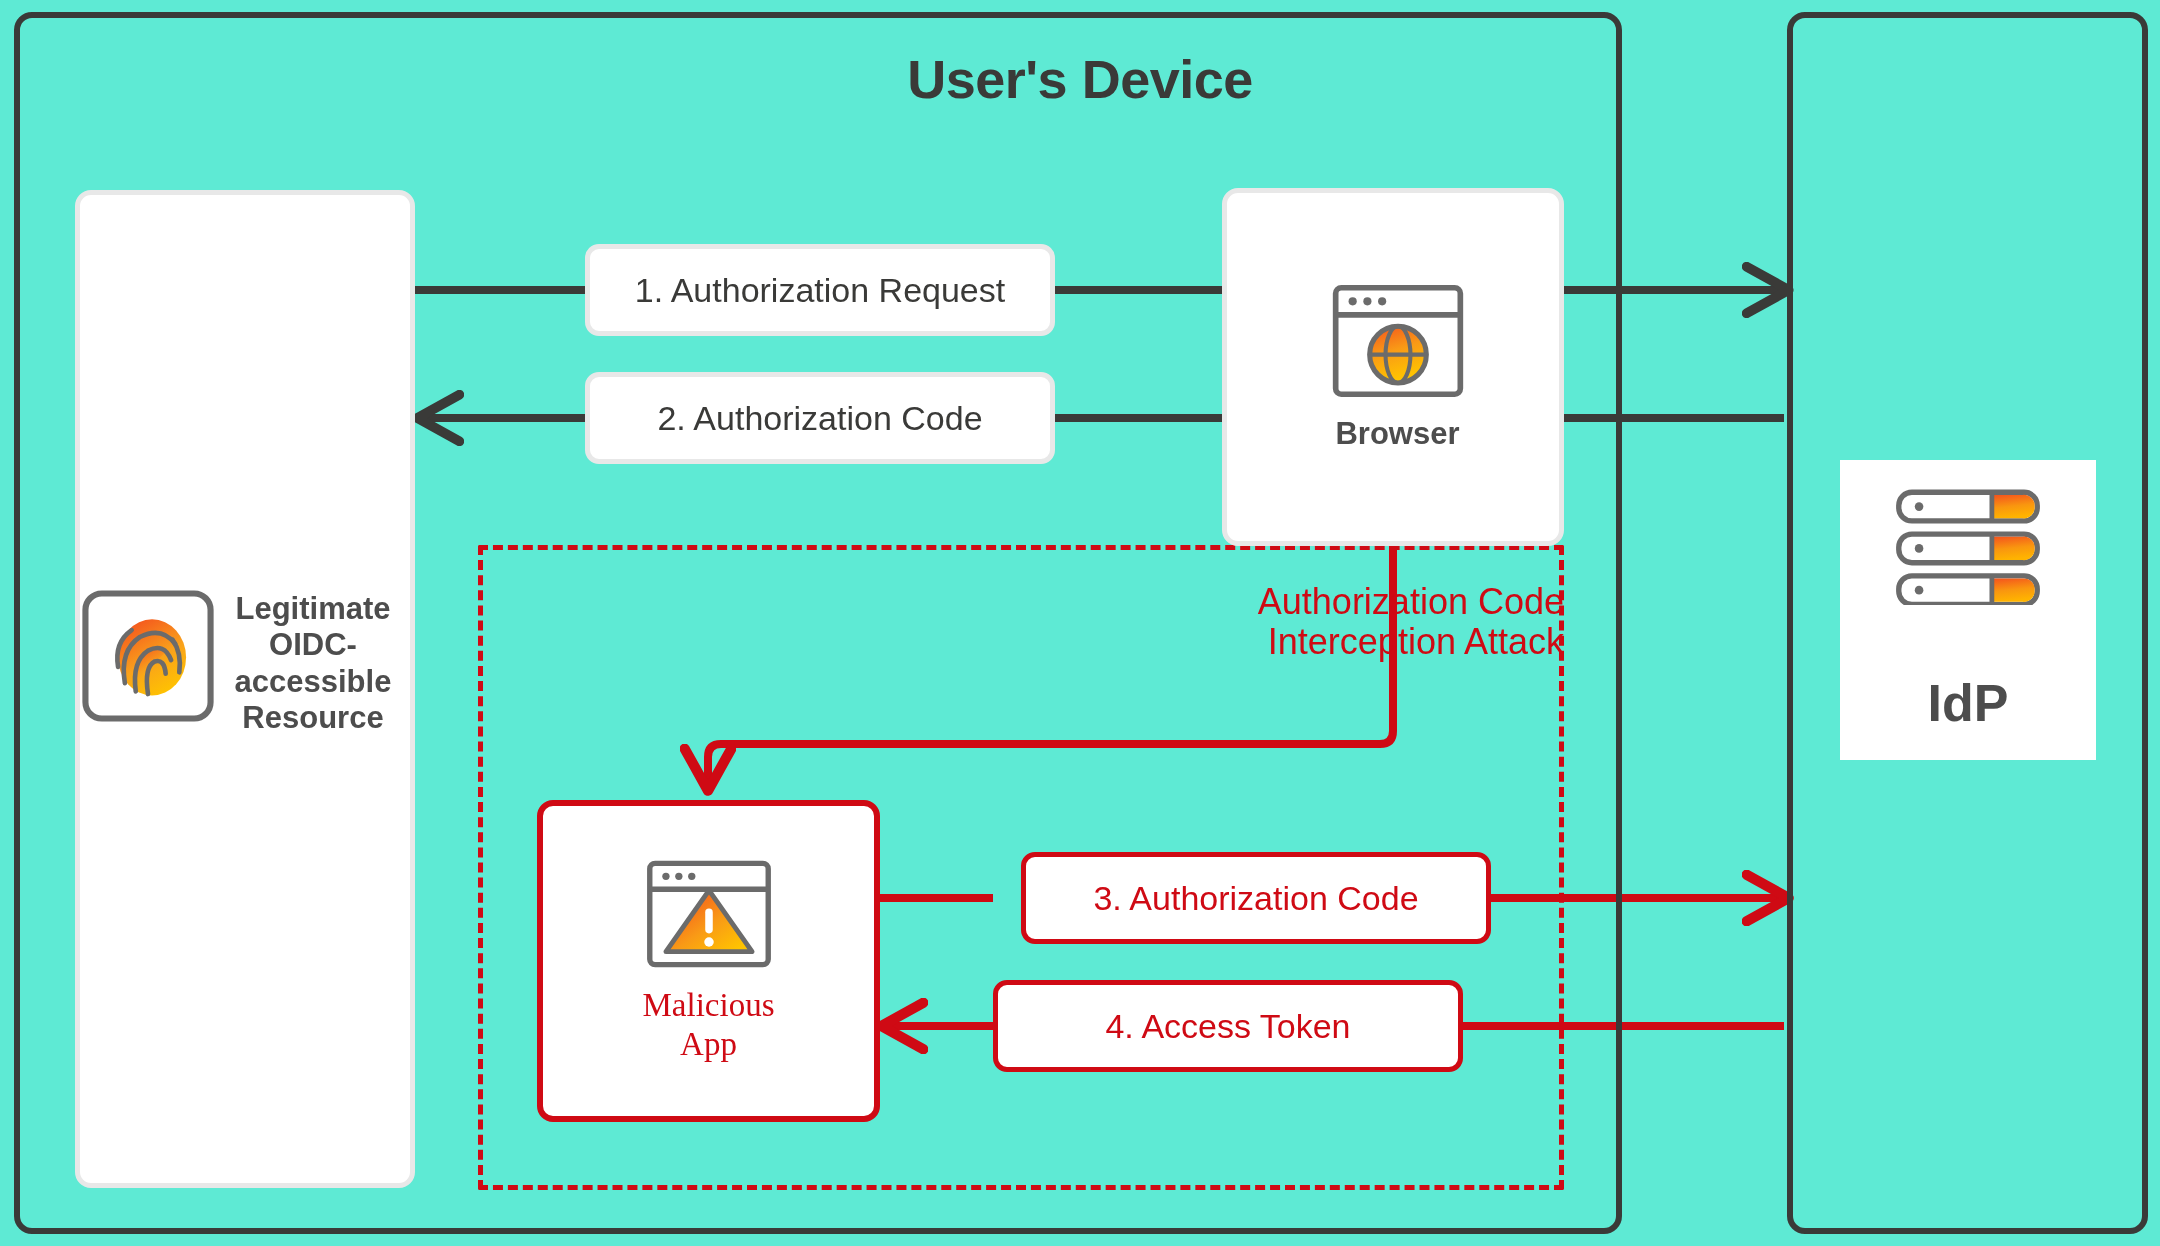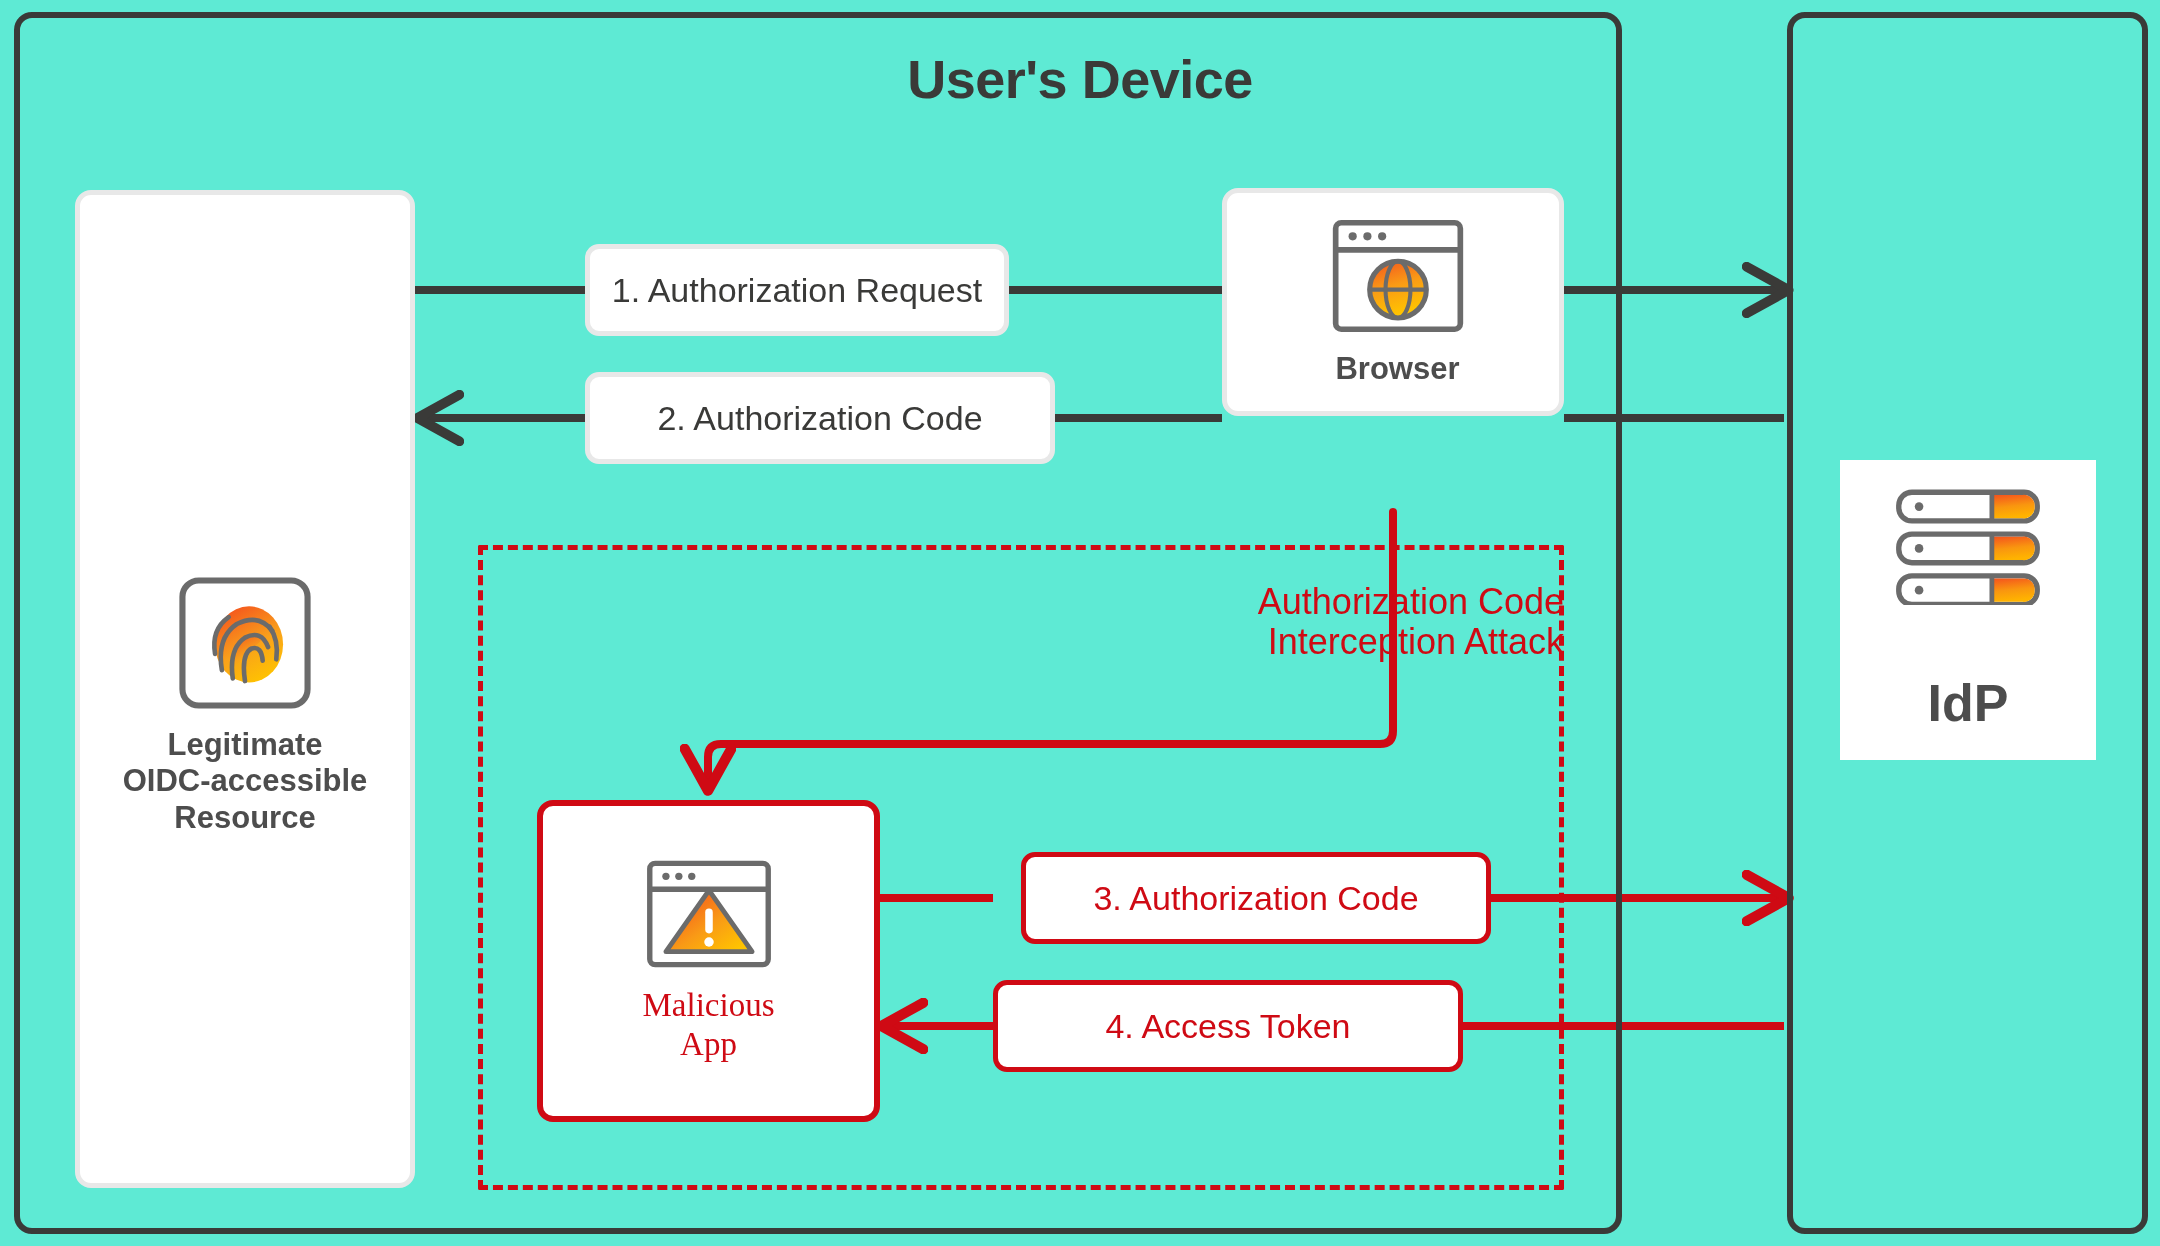--- a/index.html
+++ b/index.html
@@ -101,25 +101,25 @@
     line-height: 1.17;
     white-space: pre-line;
   }
   .node-label.red { color: #cf0a14; font-weight: normal; font-size: 33px; }
 
   #resource-node { left: 75px;  top: 190px; width: 340px;  height: 998px; justify-content: flex-start; }
   #resource-inner {
     position: absolute;
     top: 380px;
     display: flex;
-    flex-direction: column;
+    flex-direction: row;
     align-items: center;
     width: 100%;
   }
-  #browser-node  { left: 1222px; top: 188px; width: 342px; height: 228px; padding-left: 9px; }
+  #browser-node  { left: 1222px; top: 188px; width: 342px; height: 358px; padding-left: 9px; }
   #malicious-node{ left: 537px;  top: 800px; width: 343px; height: 322px; font-family: Liberation Serif, serif; }
   #idp-node      { left: 1840px; top: 460px; width: 256px; height: 300px; }
 
   
   .chip {
     position: absolute;
     box-sizing: border-box;
     background: #ffffff;
     display: flex;
     align-items: center;
@@ -130,21 +130,21 @@
   .chip-light {
     border: 5px solid #e8e8e8;
     border-radius: 14px;
     color: #3a3a38;
   }
   .chip-red {
     border: 5px solid #cf0a14;
     border-radius: 14px;
     color: #cf0a14;
   }
-  #chip-1 { left: 585px;  top: 244px; width: 424px; height: 92px; }
+  #chip-1 { left: 585px;  top: 244px; width: 470px; height: 92px; }
   #chip-2 { left: 585px;  top: 372px; width: 470px; height: 92px; }
   #chip-3 { left: 1021px;  top: 852px; width: 470px; height: 92px; }
   #chip-4 { left: 993px;  top: 980px; width: 470px; height: 92px; }
 
   
   .icon-box {
     display: flex;
     align-items: center;
     justify-content: center;
   }

